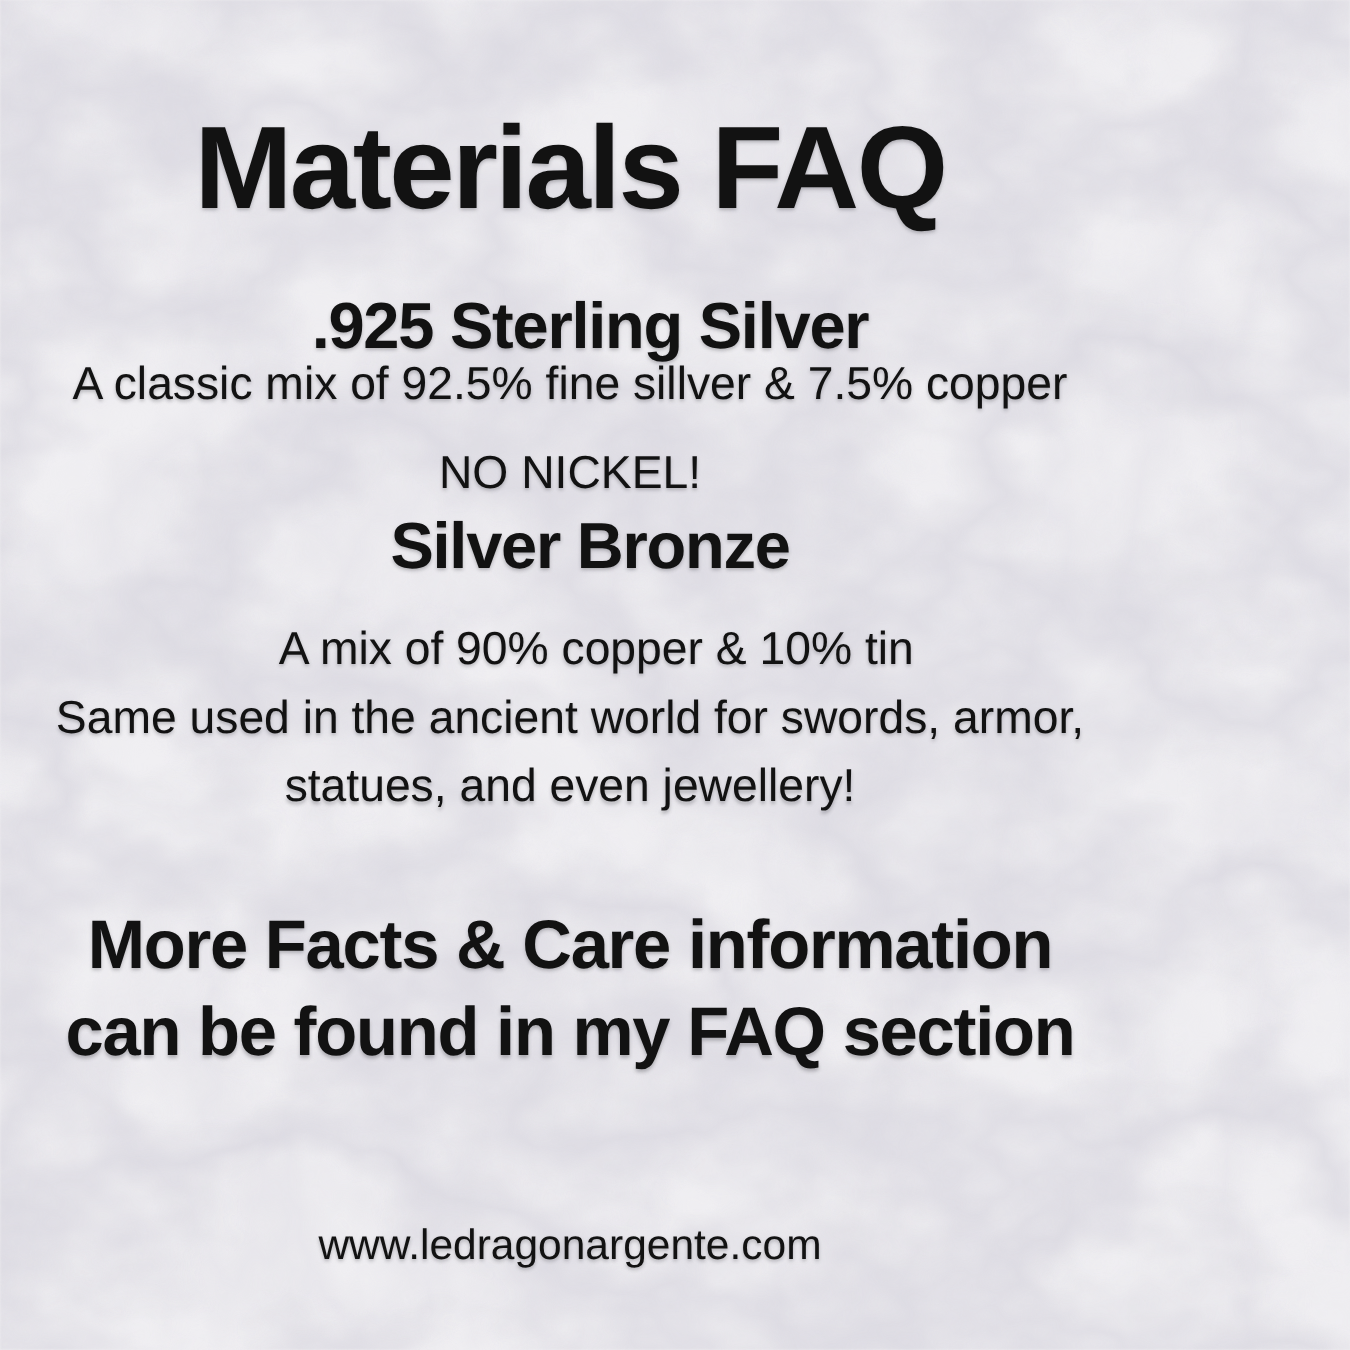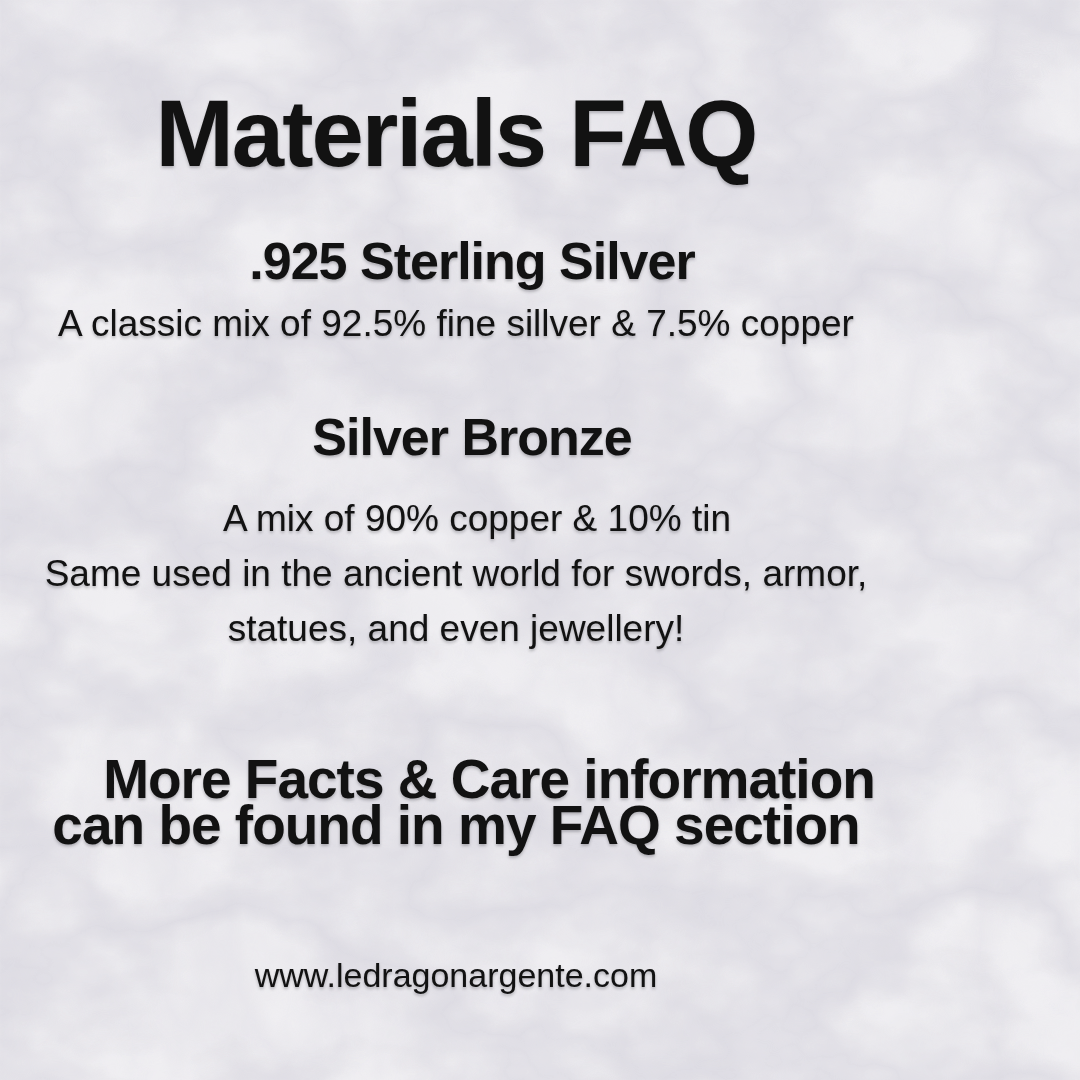--- a/index.html
+++ b/index.html
@@ -50,35 +50,35 @@
     font-weight: bold;
     letter-spacing: -1px;
     padding-left: 16px;
   }
   .heading-silver { top: 232px; }
   .heading-bronze { top: 408px; }
   .bodyline {
     font-size: 37px;
     font-weight: normal;
   }
-  .body-1 { top: 303px; }
+  .body-1 { top: 286px; }
   .body-2 { top: 357px; }
   .body-3 { top: 498px; padding-left: 21px; }
   .body-4 { top: 553px; }
   .body-5 { top: 608px; }
   .biglink {
     font-size: 55px;
     font-weight: bold;
     letter-spacing: -1px;
   }
-  .big-1 { top: 748px; padding-left: 33px; }
+  .big-1 { top: 724px; }
   .big-2 { top: 794px; }
   .big-3 { top: 876px; }
   .url {
-    top: 956px;
+    top: 977px;
     font-size: 34px;
     font-weight: normal;
   }
 </style>
 </head>
 <body>
 
 <div class="poster">
 
   <svg class="bg" width="1080" height="1080" viewBox="0 0 1080 1080" aria-hidden="true">
@@ -107,20 +107,21 @@
     <rect width="1080" height="1080" fill="#f0eff2"></rect>
     <rect width="1080" height="1080" filter="url(#mottle)" opacity="0.6"></rect>
     <rect width="1080" height="1080" filter="url(#veinsB)" opacity="0.7"></rect>
     <rect width="1080" height="1080" filter="url(#veinsA)" opacity="0.85"></rect>
   </svg>
 
   <h1 class="txt title">Materials FAQ</h1>
 
   <h2 class="txt heading heading-silver">.925 Sterling Silver</h2>
   <p class="txt bodyline body-1">A classic mix of 92.5% fine sillver &amp; 7.5% copper</p>
+  <p class="txt bodyline body-2">NO NICKEL!</p>
 
   <h2 class="txt heading heading-bronze">Silver Bronze</h2>
   <p class="txt bodyline body-3">A mix of 90% copper &amp; 10% tin</p>
   <p class="txt bodyline body-5">statues, and even jewellery!</p>
   <p class="txt bodyline body-4">Same used in the ancient world for swords, armor,</p>
 
   <p class="txt biglink big-1">More Facts &amp; Care information</p>
   <p class="txt biglink big-2">can be found in my FAQ section</p>
 
   <p class="txt url">www.ledragonargente.com</p>

